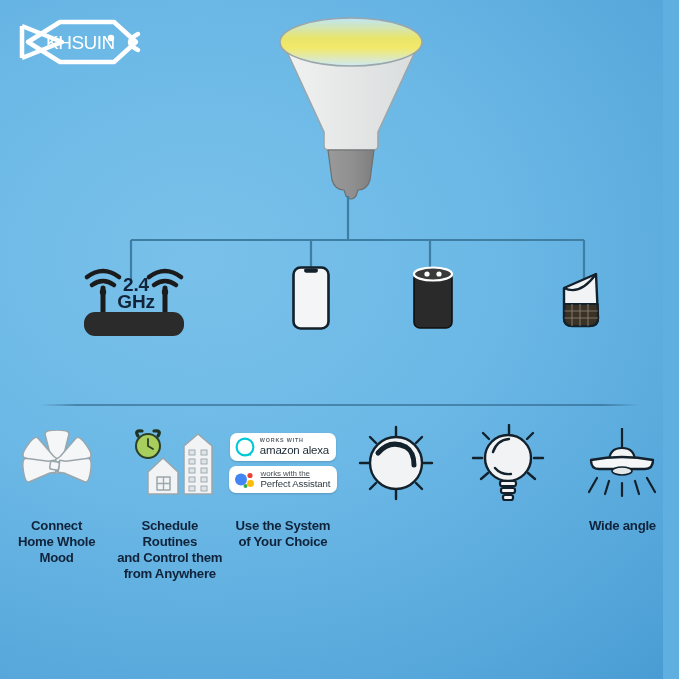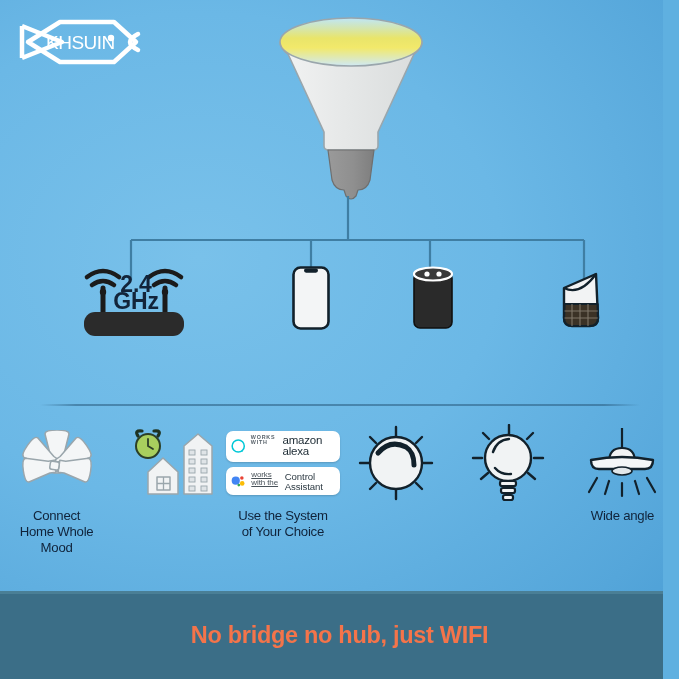--- a/index.html
+++ b/index.html
@@ -23,21 +23,21 @@
   .hero-bulb{position:absolute;left:262px;top:4px;width:178px;height:200px;}
 
   
   .tree{position:absolute;left:0;top:196px;width:679px;height:90px;}
 
   
   .devices{position:absolute;left:0;top:258px;width:679px;height:80px;}
   .router-wrap{position:absolute;left:78px;top:0;width:115px;height:78px;}
   .ghz-label{
     position:absolute;left:112px;top:276px;width:48px;
-    text-align:center;color:#12243a;font-weight:bold;font-size:23px;
+    text-align:center;color:#12243a;font-weight:bold;font-size:19px;
     line-height:17px;letter-spacing:-0.2px;
   }
   .phone-wrap{position:absolute;left:292px;top:8px;}
   .echo-wrap{position:absolute;left:410px;top:6px;}
   .ghome-wrap{position:absolute;left:556px;top:8px;}
 
   .wifi-caption{
     position:absolute;left:24px;top:345px;
     color:#10233a;font-weight:bold;font-size:17.5px;letter-spacing:-0.2px;
   }
@@ -49,32 +49,32 @@
   }
 
   
   .features{
     position:absolute;left:0;top:424px;width:679px;height:150px;
     display:flex;align-items:flex-start;
   }
   .feat{flex:1 1 0;display:flex;flex-direction:column;align-items:center;}
   .feat-icon{height:78px;display:flex;align-items:center;justify-content:center;}
   .feat-label{
-    margin-top:6px;text-align:center;color:#10233a;
-    font-weight:normal;font-size:13.2px;line-height:16px;letter-spacing:-0.25px;
+    margin-top:16px;text-align:center;color:#10233a;
+    font-weight:bold;font-size:13.2px;line-height:16px;letter-spacing:-0.25px;
     padding:0 2px;
   }
 
   
   .badges{display:flex;flex-direction:column;gap:5px;align-items:center;}
   .badge{
     background:#ffffff;border-radius:7px;display:flex;align-items:center;
     padding:4px 7px 4px 5px;gap:5px;box-shadow:0 1px 2px rgba(0,0,0,.18);
   }
-  .badge-txt{display:flex;flex-direction:row;line-height:1;}
+  .badge-txt{display:flex;flex-direction:column;line-height:1;}
   .badge-sup{
     font-size:5.4px;font-weight:bold;letter-spacing:.8px;color:#59636b;
     text-transform:uppercase;margin-bottom:1px;
   }
   .badge-main{font-size:11.5px;color:#1c2a33;letter-spacing:-.2px;}
   .badge-g-l1{font-size:8px;color:#4a535a;letter-spacing:-.1px;text-decoration:underline;}
   .badge-g-l2{font-size:9.6px;color:#2d3a43;letter-spacing:-.1px;margin-top:1px;}
 
   
   .banner{
@@ -257,20 +257,25 @@
               <rect x="81" y="31" width="6" height="5"></rect>
             <rect x="69" y="40" width="6" height="5"></rect>
               <rect x="81" y="40" width="6" height="5"></rect>
             <rect x="69" y="49" width="6" height="5"></rect>
               <rect x="81" y="49" width="6" height="5"></rect>
             <rect x="69" y="58" width="6" height="5"></rect>
               <rect x="81" y="58" width="6" height="5"></rect>
           </g>
         </svg>
       </div>
+      <div class="feat-label">
+        <span>Schedule Routines</span><br>
+        <span>and Control them</span><br>
+        <span>from Anywhere</span>
+      </div>
     </div>
 
     <div class="feat">
       <div class="feat-icon">
         <div class="badges">
           <div class="badge">
             <svg width="20" height="20" viewBox="0 0 20 20">
               <path d="M10 1.6 A8.4 8.4 0 1 0 16 16.4 L16 18.4 L10 18.4 A8.4 8.4 0 0 1 10 1.6 Z" fill="#00c8d7"></path>
               <circle cx="10" cy="10" r="8.4" fill="none" stroke="#00c8d7" stroke-width="2.1"></circle>
             </svg>
@@ -281,21 +286,21 @@
           </div>
           <div class="badge">
             <svg width="22" height="18" viewBox="0 0 22 18">
               <circle cx="7" cy="8.5" r="6" fill="#4285f4"></circle>
               <circle cx="16" cy="4.5" r="2.6" fill="#ea4335"></circle>
               <circle cx="16.5" cy="12.5" r="3.4" fill="#fbbc05"></circle>
               <circle cx="11.5" cy="15" r="2" fill="#34a853"></circle>
             </svg>
             <div class="badge-txt">
               <span class="badge-g-l1">works with the</span>
-              <span class="badge-g-l2">Control Assistant</span>
+              <span class="badge-g-l2">Perfect Assistant</span>
             </div>
           </div>
         </div>
       </div>
       <div class="feat-label">
         <span>Use the System</span><br>
         <span>of Your Choice</span>
       </div>
     </div>
 
@@ -357,18 +362,14 @@
               <path d="M68 52 L76 66"></path>
           </g>
         </svg>
       </div>
       <div class="feat-label">
         <span>Wide angle</span>
       </div>
     </div>
   </div>
 
-  <div class="banner">
-    <div class="banner-top-line"></div>
-    <div class="banner-text">No bridge no hub,  just WIFI</div>
-  </div>
 
 </div>
 
 </body></html>

